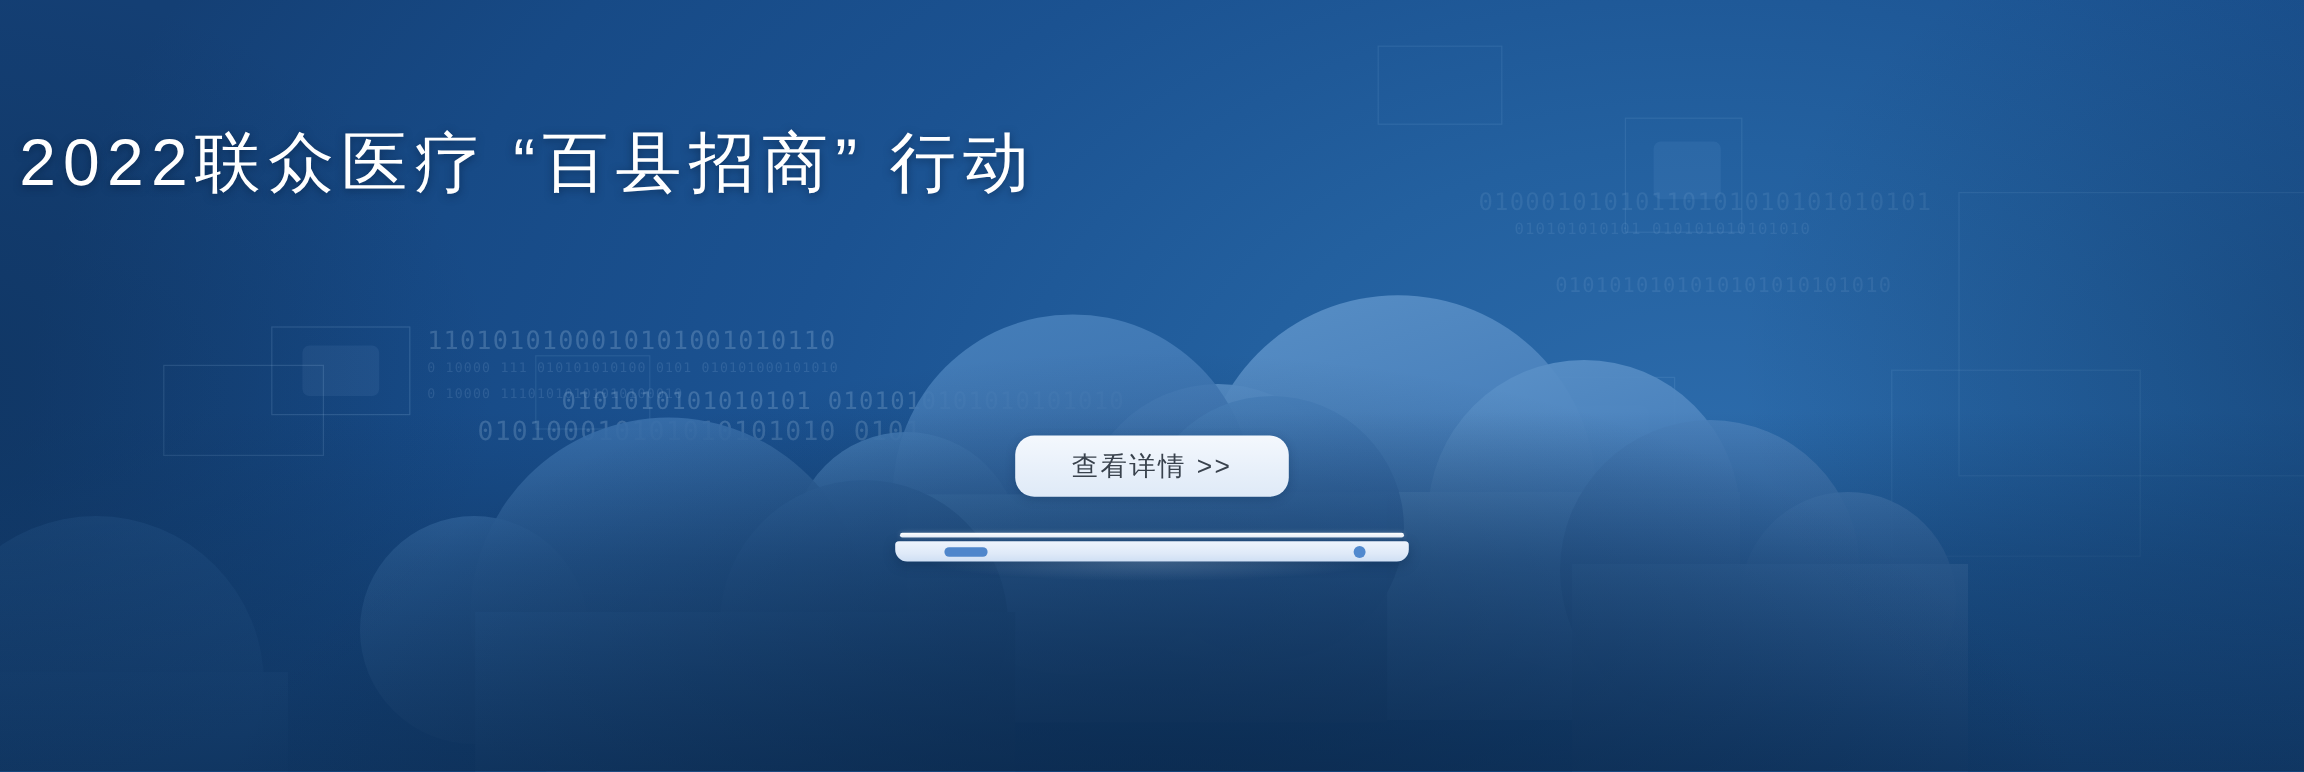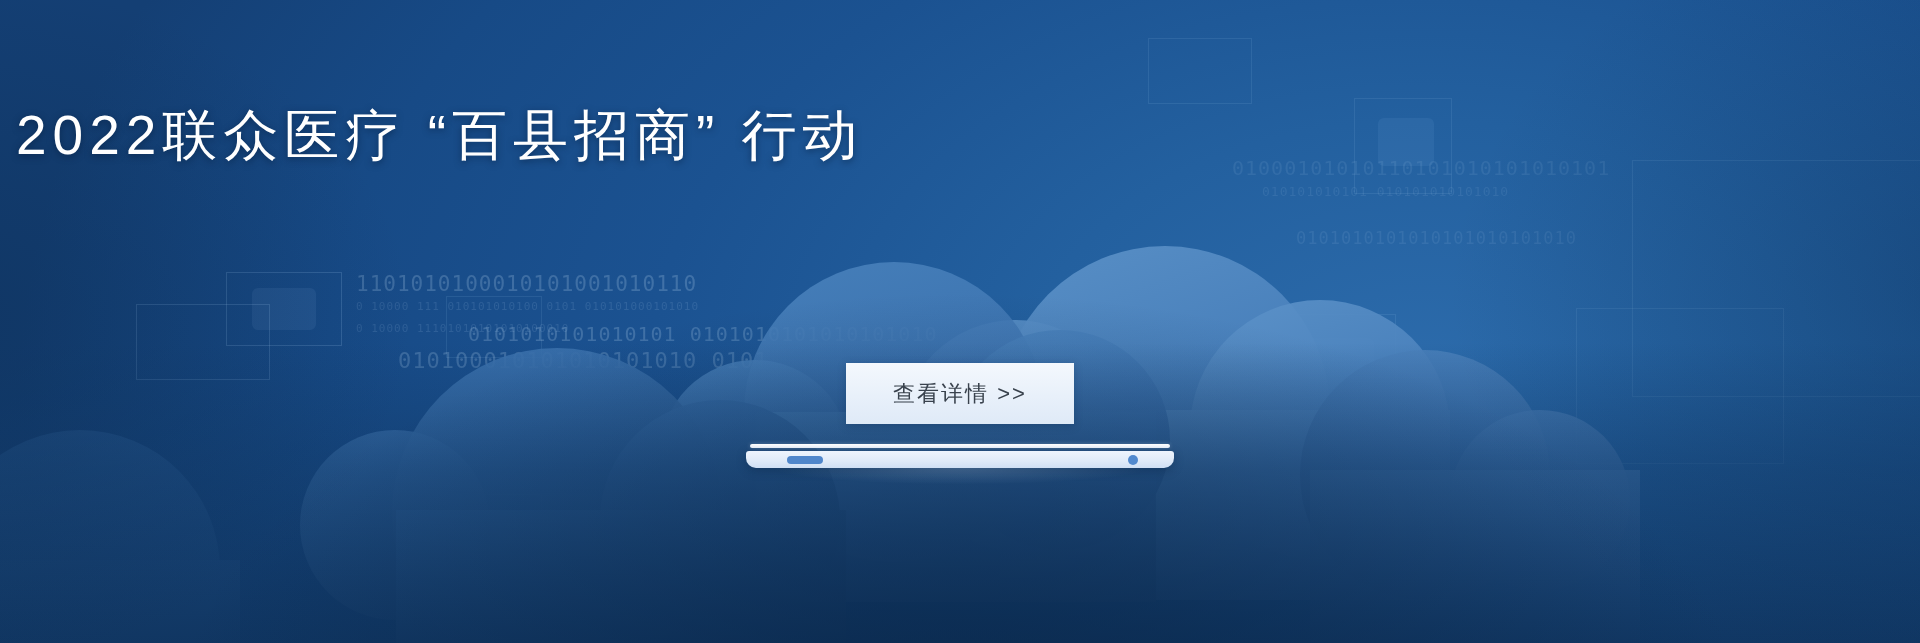--- a/index.html
+++ b/index.html
@@ -144,25 +144,25 @@
     left: 0;
     width: 100%;
     display: flex;
     justify-content: center;
   }
   .cta {
     display: inline-flex;
     align-items: center;
     justify-content: center;
     min-width: 228px;
-    height: 61px;
+    height: 51px;
     padding: 0 36px;
     box-sizing: border-box;
     border: none;
-    border-radius: 0;
+    border-radius: 16px;
     background: linear-gradient(180deg, #f4f8fd 0%, #e8f0fa 55%, #dfeaf7 100%);
     color: #39424d;
     font-family: "Liberation Sans", "DejaVu Sans", sans-serif;
     font-size: 22px;
     letter-spacing: 2px;
     cursor: pointer;
     box-shadow: 0 2px 8px rgba(8,36,70,0.26);
     white-space: nowrap;
   }
 

